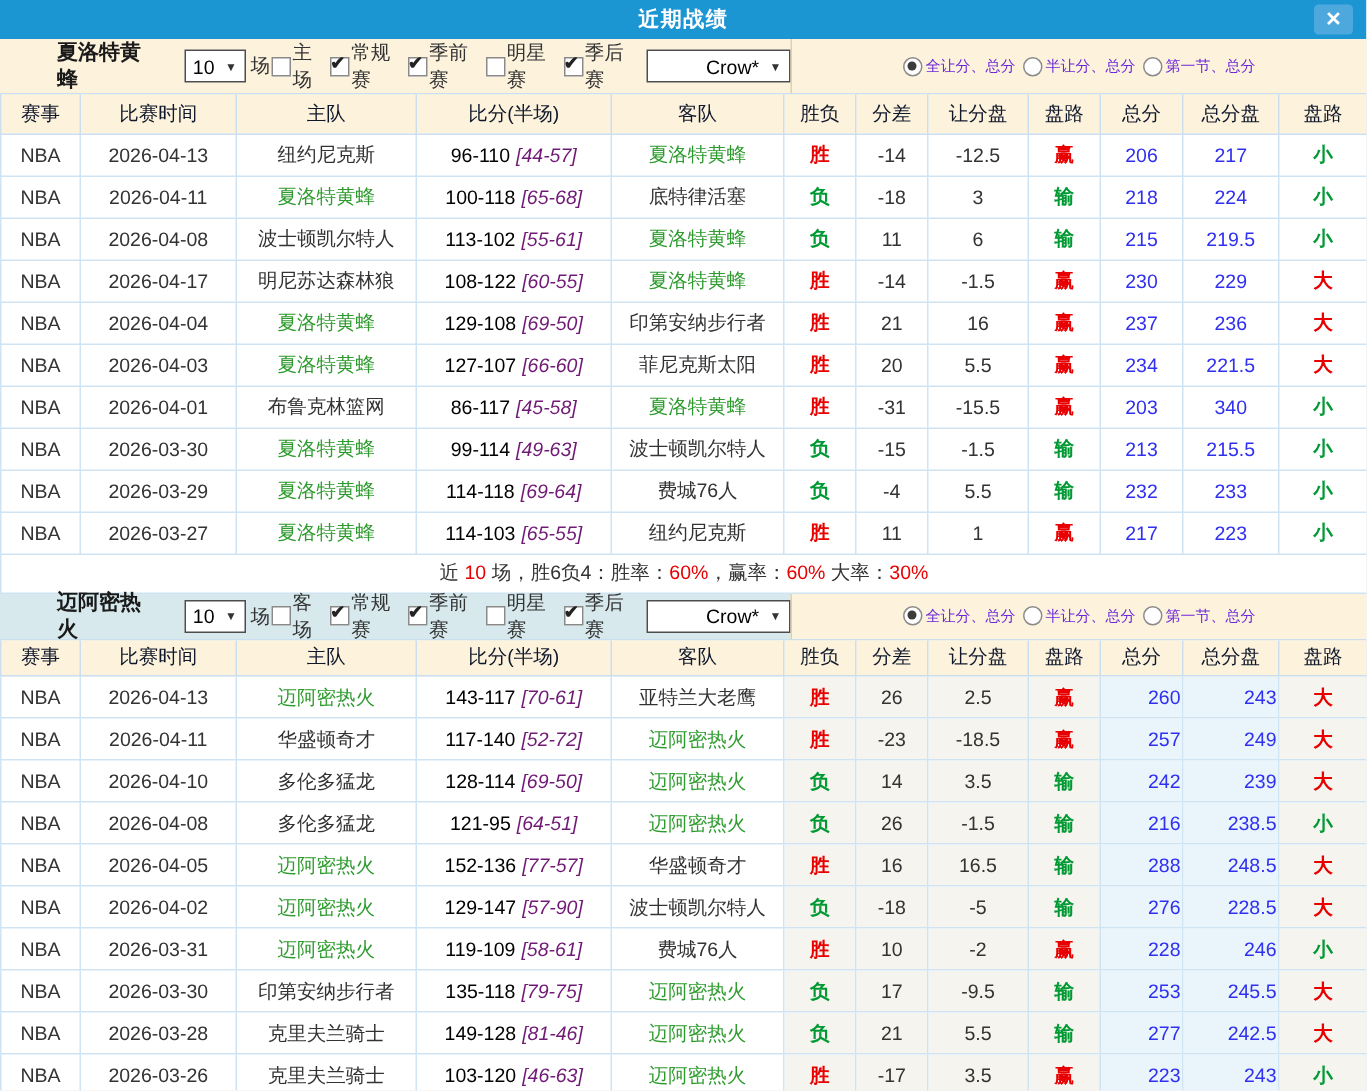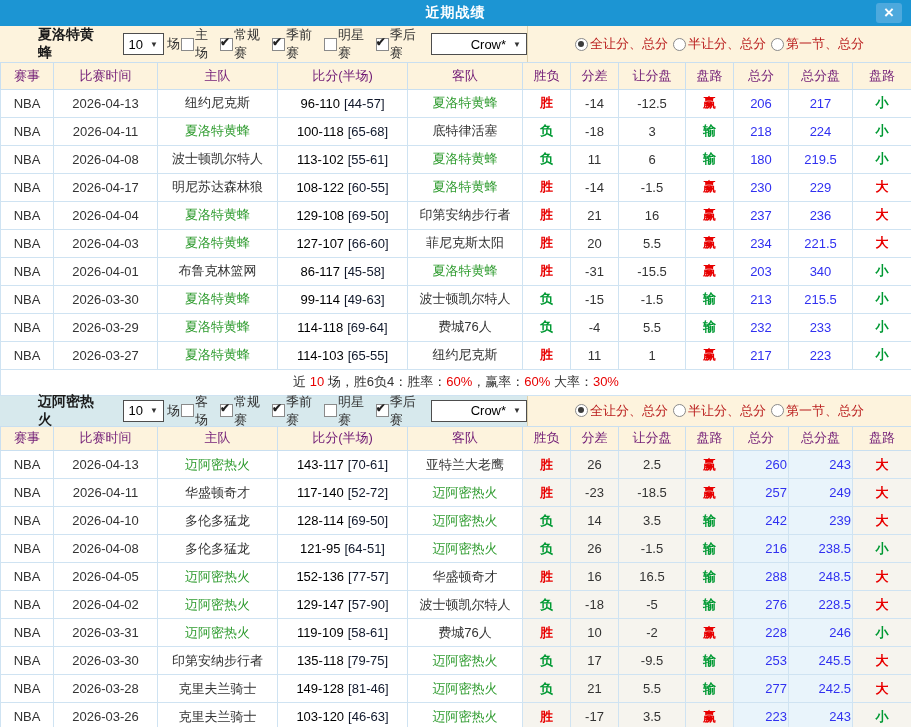--- a/index.html
+++ b/index.html
@@ -28,37 +28,37 @@
   .cb-group{display:flex;align-items:center;font-family:Liberation Serif, serif;}
   .cb-item{display:flex;align-items:center;cursor:pointer;}
   .cbx{width:11px;height:11px;border:1px solid #8a8a8a;background:#fff;display:inline-block;position:relative;flex:0 0 auto;}
   .cbx.checked::after{content:"✔";position:absolute;left:-1px;top:-4px;font-size:12px;font-weight:bold;color:#222;}
   .cb-label{font-size:13px;color:#333;margin:0 0 0 1px;}
   .src-dd{margin-left:3px;padding-left:39px;}
   .radio-group{display:flex;align-items:center;gap:5px;}
   .radio-item{display:flex;align-items:center;cursor:pointer;}
   .rad{width:11px;height:11px;border:1px solid #8a8a8a;border-radius:50%;background:#fff;display:inline-block;position:relative;flex:0 0 auto;}
   .rad.selected::after{content:"";position:absolute;left:2px;top:2px;width:6px;height:6px;border-radius:50%;background:#3c3c3c;}
-  .radio-label{font-size:13px;color:#b91c1c;margin-left:2px;}
+  .radio-label{font-size:10px;color:#6d28d9;margin-left:2px;}
 
   
   table{width:911px;table-layout:fixed;border-collapse:collapse;}
   col.w1{width:53px}col.w2{width:104px}col.w3{width:120px}col.w4{width:130px}col.w5{width:115px}
   col.w6{width:48px}col.w7{width:48px}col.w8{width:67px}col.w9{width:48px}col.w10{width:55px}
   col.w11{width:64px}col.w12{width:59px}
-  thead th{background:#fdf3dd;color:#701a75;font-weight:normal;font-size:13px;
+  thead th{background:#fdf3dd;color:#0f172a;font-weight:normal;font-size:13px;
            border:1px solid #c9dff0;border-top:none;}
   .sec-0 thead tr{height:26px;}
   .sec-1 thead tr{height:24px;}
   tbody tr{height:28px;}
   td{border:1px solid #cfe3f2;text-align:center;font-size:13px;color:#333;background:#fff;
      overflow:hidden;white-space:nowrap;}
   td.team-hl{color:#2e9b2e;}
   .score{font-weight:normal;color:#000;}
-  .half{color:#0f172a;margin-left:4px;}
+  .half{color:#701a75;margin-left:4px;font-style:italic;}
   td.red{color:#e80000;font-weight:bold;}
   td.green{color:#009933;font-weight:bold;}
   td.total-num{color:#3030f0;}
   
   .sec-1 td.c6,.sec-1 td.c7,.sec-1 td.c8,.sec-1 td.c9,.sec-1 td.c12{background:#f6f4ee;}
   .sec-1 td.c10,.sec-1 td.c11{background:#e9f4fb;text-align:right;}
   
   tr.summary-row{height:26px;}
   tr.summary-row td{background:#fff;font-size:13px;color:#333;}
   tr.summary-row .sum-red{color:#e80000;}
@@ -196,21 +196,21 @@
     <td class="c2">2026-04-08</td>
     <td class="c3">波士顿凯尔特人</td>
     <td class="c4">
       <span class="score">113-102</span><span class="half">[55-61]</span>
     </td>
     <td class="c5 team-hl">夏洛特黄蜂</td>
     <td class="c6 green">负</td>
     <td class="c7">11</td>
     <td class="c8">6</td>
     <td class="c9 green">输</td>
-    <td class="c10 total-num">180</td>
+    <td class="c10 total-num">215</td>
     <td class="c11 total-num">219.5</td>
     <td class="c12 green">小</td>
   </tr>
             <tr>
     <td class="c1">NBA</td>
     <td class="c2">2026-04-17</td>
     <td class="c3">明尼苏达森林狼</td>
     <td class="c4">
       <span class="score">108-122</span><span class="half">[60-55]</span>
     </td>

